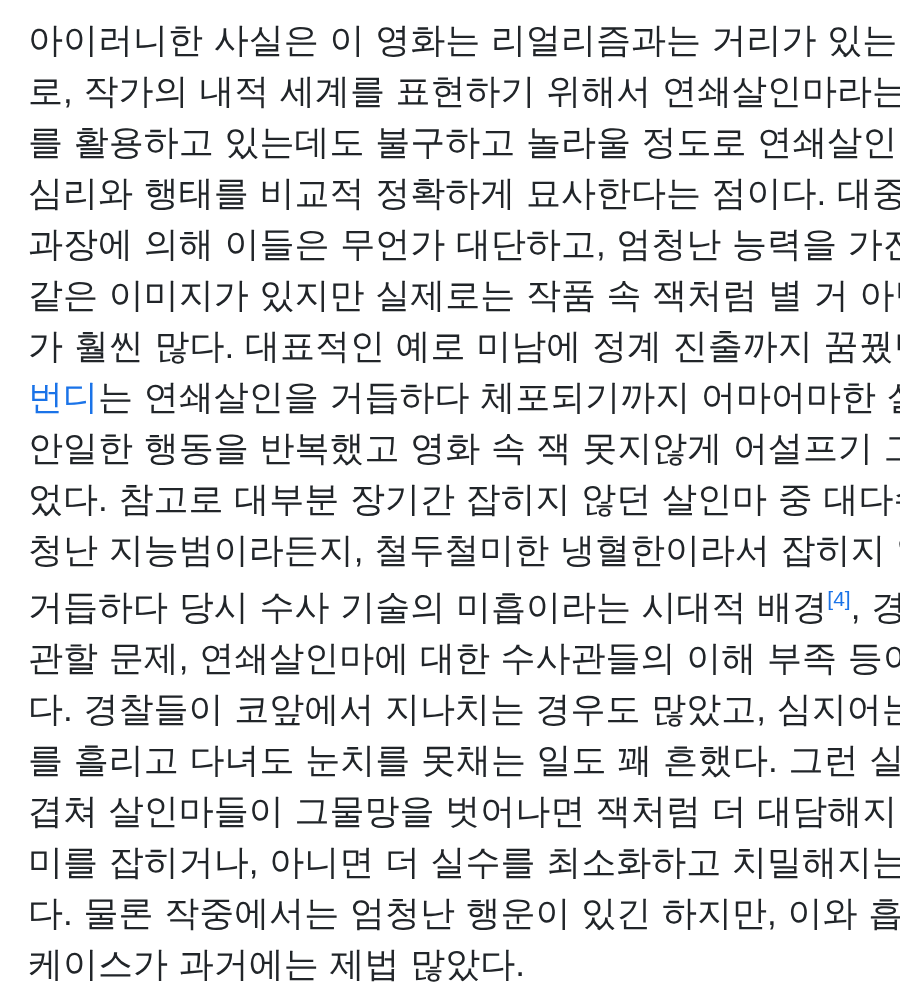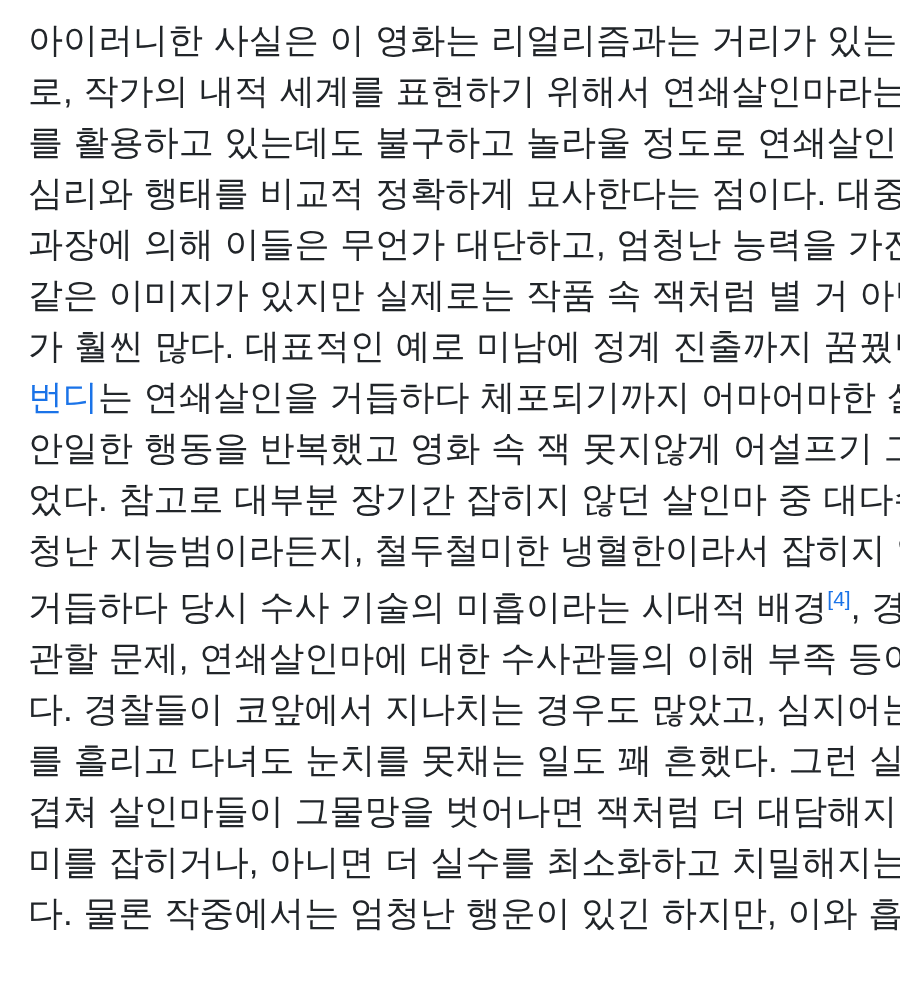--- a/index.html
+++ b/index.html
@@ -66,14 +66,15 @@
       <div class="line"><span>안일한 행동을 반복했고 영화 속 잭 못지않게 어설프기 그지없</span></div>
       <div class="line"><span>었다. 참고로 대부분 장기간 잡히지 않던 살인마 중 대다수는 엄</span></div>
       <div class="line"><span>청난 지능범이라든지, 철두철미한 냉혈한이라서 잡히지 않았다</span></div>
       <div class="line has-sup"><span>거듭하다 당시 수사 기술의 미흡이라는 시대적 배경</span><span class="link sup">[4]</span><span>, 경찰의</span></div>
       <div class="line"><span>관할 문제, 연쇄살인마에 대한 수사관들의 이해 부족 등이 이유</span></div>
       <div class="line"><span>다. 경찰들이 코앞에서 지나치는 경우도 많았고, 심지어는 증거</span></div>
       <div class="line"><span>를 흘리고 다녀도 눈치를 못채는 일도 꽤 흔했다. 그런 실수들이</span></div>
       <div class="line"><span>겹쳐 살인마들이 그물망을 벗어나면 잭처럼 더 대담해지다가 덜</span></div>
       <div class="line"><span>미를 잡히거나, 아니면 더 실수를 최소화하고 치밀해지는 것이</span></div>
       <div class="line"><span>다. 물론 작중에서는 엄청난 행운이 있긴 하지만, 이와 흡사한</span></div>
+      <div class="line"><span>케이스가 과거에는 제법 많았다.</span></div>
     </div>
 </div>
 
 </body></html>

